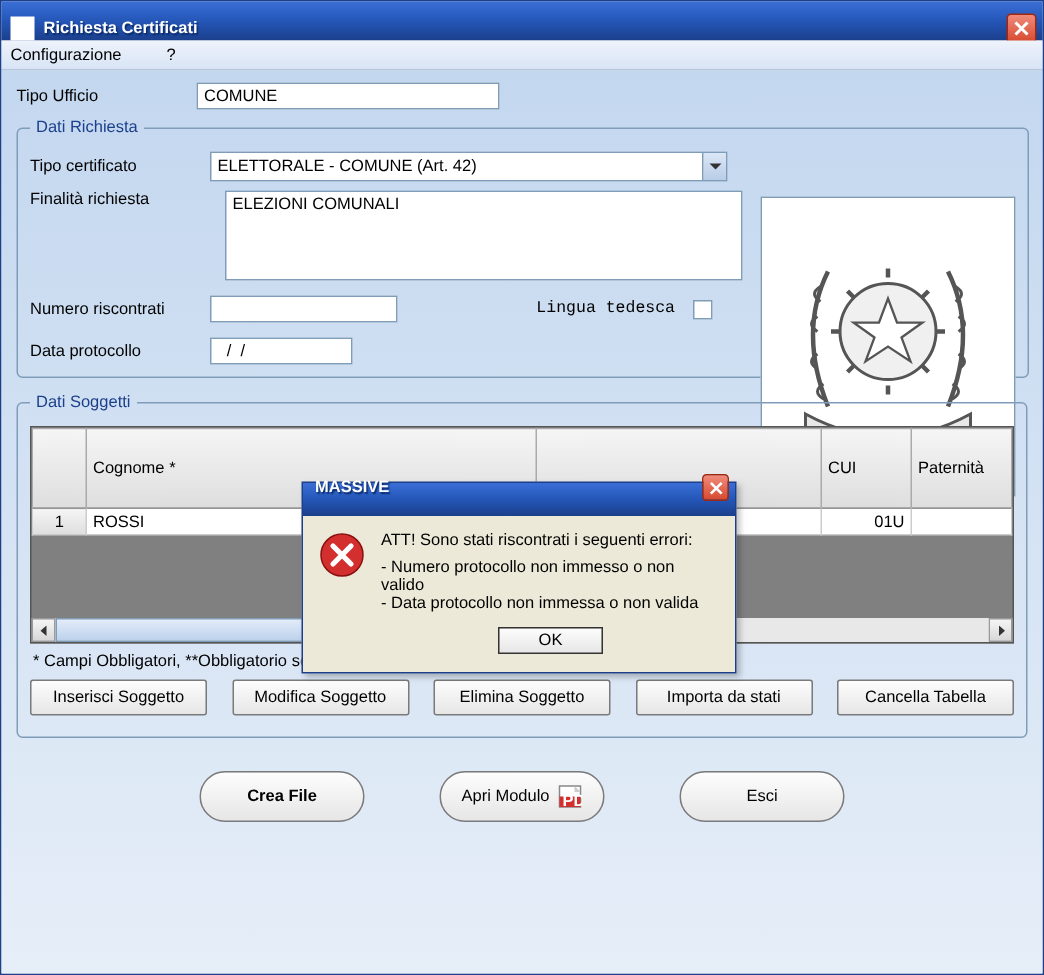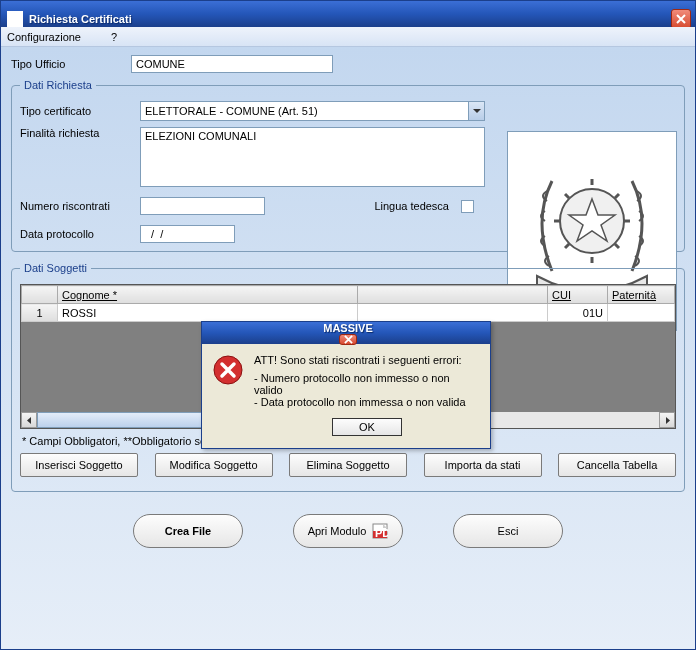--- a/index.html
+++ b/index.html
@@ -19,38 +19,38 @@
   .dropdown { background: #fff; border: 1px solid #7f9db9; display: flex; align-items: center; padding: 0 0 0 4px; height: 20px; position: relative; }
   .dropdown .dd-text { flex: 1; }
   .dropdown .dd-arrow { width: 16px; height: 100%; background: linear-gradient(to bottom, #dbe7f6, #b8cde8); border-left: 1px solid #7f9db9; display: flex; align-items: center; justify-content: center; cursor: pointer; }
   .dd-arrow::after { content: ""; border-left: 4px solid transparent; border-right: 4px solid transparent; border-top: 4px solid #333; }
   fieldset.groupbox { border: 1px solid #7f9db9; border-radius: 4px; margin: 6px 0 10px 0; padding: 10px 8px 8px 8px; position: relative; background: transparent; }
   fieldset.groupbox > legend { padding: 0 4px; color: #1b3f8b; }
   .emblem-box { position: absolute; right: 18px; top: 84px; width: 170px; height: 200px; border: 1px solid #7f9db9; background: #fff; display: flex; align-items: center; justify-content: center; }
   .checkbox { width: 13px; height: 13px; border: 1px solid #7f9db9; background: #fff; display: inline-block; }
   .table-wrap { border: 1px solid #555; background: #808080; height: 145px; position: relative; overflow: hidden; }
   .table { width: 100%; border-collapse: collapse; table-layout: fixed; }
-  .table th { background: linear-gradient(to bottom, #f5f5f5, #dedede); border: 1px solid #aaa; font-weight: normal; text-align: left; padding: 2px 4px; height: 18px; white-space: nowrap; overflow: hidden; text-decoration: underline; }
+  .table th { background: linear-gradient(to bottom, #f5f5f5, #dedede); border: 1px solid #aaa; font-weight: normal; text-align: left; padding: 20px 4px; height: 18px; white-space: nowrap; overflow: hidden; }
   .table td { background: #fff; border: 1px solid #ccc; padding: 2px 4px; height: 18px; white-space: nowrap; overflow: hidden; }
   .table .row-hdr { background: linear-gradient(to bottom, #f5f5f5, #dedede); text-align: center; width: 36px; }
   .hscrollbar { position: absolute; left: 0; right: 0; bottom: 0; height: 16px; background: #e8e8e8; display: flex; }
   .sb-btn { width: 16px; height: 16px; background: linear-gradient(to bottom, #f5f5f5, #d8d8d8); border: 1px solid #9a9a9a; display: flex; align-items: center; justify-content: center; }
   .sb-track { flex: 1; background: #e8e8e8; position: relative; }
   .sb-thumb { position: absolute; left: 0; width: 60%; height: 100%; background: linear-gradient(to bottom, #e3ecf9, #bcd1ec); border: 1px solid #7f9db9; }
   .footnote { margin: 6px 2px; }
   .btn-row { display: flex; justify-content: space-between; margin: 6px 0; gap: 8px; }
   .btn, .bottom-btn { background: linear-gradient(to bottom, #fdfdfd, #e6e6e6); border: 1px solid #7a7a7a; border-radius: 2px; padding: 5px 0; width: 118px; text-align: center; cursor: pointer; font: inherit; }
   .bottom-row { display: flex; justify-content: center; gap: 50px; margin-top: 22px; }
   .bottom-btn { width: 110px; display: flex; align-items: center; justify-content: center; gap: 6px; padding: 8px 0; border-radius: 17px; }
   .bottom-btn.bold-btn { font-weight: bold; }
   .pdf-icon { width: 16px; height: 16px; display: inline-block; }
 
   
   .modal { position: absolute; left: 200px; top: 274px; width: 290px; border: 1px solid #1b3f8b; box-shadow: 2px 2px 4px rgba(0,0,0,.25); background: #ece9d8; display: flex; flex-direction: column; z-index: 100; }
-  .modal .m-titlebar { height: 22px; background: linear-gradient(to bottom, #3b6fd6 0%, #2456b8 50%, #1b3f8b 100%); color: #fff; font-weight: bold; display: flex; align-items: center; padding: 0 4px 16px 8px; flex-direction: column; }
+  .modal .m-titlebar { height: 22px; background: linear-gradient(to bottom, #3b6fd6 0%, #2456b8 50%, #1b3f8b 100%); color: #fff; font-weight: bold; display: flex; align-items: center; padding: 0 4px 16px 8px; }
   .modal .m-titlebar .m-title { flex: 1; text-shadow: 1px 1px 1px #0a2a6a; }
   .m-close { width: 18px; height: 18px; background: linear-gradient(to bottom, #f08b7a, #d64a2f); border: 1px solid #a02810; border-radius: 3px; display: flex; align-items: center; justify-content: center; color: #fff; font-weight: bold; cursor: pointer; }
   .modal .m-body { padding: 10px 10px 12px 10px; display: flex; gap: 10px; }
   .err-icon { width: 32px; height: 32px; flex-shrink: 0; }
   .m-text { flex: 1; }
   .m-text .line { margin-bottom: 6px; }
   .m-btnrow { text-align: center; margin-top: 10px; }
   .m-btnrow .ok-btn { width: 70px; padding: 2px 0; background: linear-gradient(to bottom, #fdfdfd, #e6e6e6); border: 1px solid #333; cursor: pointer; font: inherit; }
 </style>
 </head>
@@ -78,35 +78,35 @@
       <div class="form-label">Tipo Ufficio</div>
       <input class="text-input" style="width: 202px;" value="COMUNE">
     </div>
 
     <fieldset class="groupbox" style="padding-right:190px;">
       <legend>Dati Richiesta</legend>
 
       <div class="form-row">
         <div class="form-label">Tipo certificato</div>
         <div class="dropdown" style="width:345px">
-          <span class="dd-text">ELETTORALE - COMUNE (Art. 51)</span>
+          <span class="dd-text">ELETTORALE - COMUNE (Art. 42)</span>
           <span class="dd-arrow"></span>
         </div>
       </div>
 
-      <div class="form-row" style="align-items:flex-start;">
+      <div class="form-row" style="align-items:flex-start;gap:10px;">
         <div class="form-label">Finalità richiesta</div>
         <textarea class="textarea-input" style="width: 345px; height: 60px;">ELEZIONI COMUNALI</textarea>
       </div>
 
       <div class="form-row" style="margin-top:10px;">
         <div class="form-label">Numero riscontrati</div>
         <input class="text-input" style="width: 125px;" value="">
         <div style="flex:1"></div>
-        <div style="margin-right:12px;">Lingua tedesca</div>
+        <div style="margin-right:12px;font-family:Liberation Mono, monospace;">Lingua tedesca</div>
         <span class="checkbox"></span>
         <div style="width:20px"></div>
       </div>
 
       <div class="form-row" style="margin-top:10px;margin-bottom:0;">
         <div class="form-label">Data protocollo</div>
         <input class="text-input" style="width: 95px;" value="  /  /">
       </div>
     </fieldset>
 

